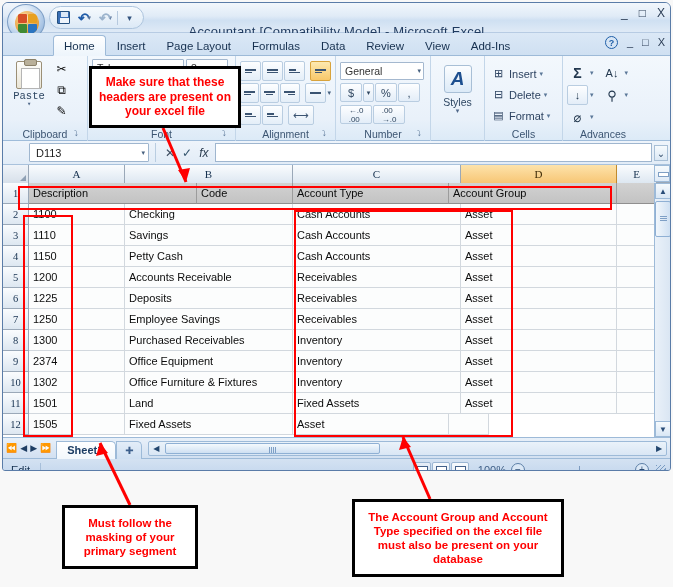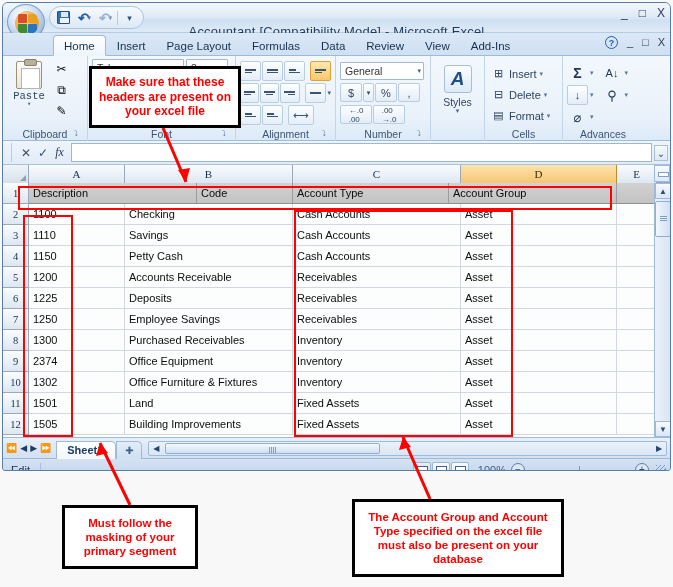--- a/index.html
+++ b/index.html
@@ -273,21 +273,21 @@
     width: 120px; height: 19px; margin-left: 24px;
     background:#fff; border:1px solid #9fb6cf;
     display:flex; align-items:center; padding:0 3px 0 6px;
     font-size:11px; color:#1c1c1c; border-radius:1px;
   }
   .namebox .cb-arrow { margin-left:auto; font-size:7px; color:#47617f; }
   .fx-grp { display:flex; align-items:center; gap:7px; padding: 0 7px 0 9px;
             border-left:1px solid #b9cde1; margin-left:6px; height:19px; }
   .fx-btn { font-size:12px; color:#3f4e61; }
   .fx-btn.chk { color:#35566f; }
-  .fx-lbl { font-size:12px; font-style:italic; color:#2c3e52; font-family:Liberation Serif, serif; }
+  .fx-lbl { font-size:12px; font-style:italic; color:#2c3e52; font-family:Liberation Sans, sans-serif; }
   .formula-input {
     flex:1; height:19px; background:#fff; border:1px solid #9fb6cf;
     border-left:1px solid #9fb6cf;
     margin-right: 16px;
   }
   .fb-expand {
     position:absolute; right:2px; top:4px;
     width:14px; height:16px; font-size:10px; color:#36506e;
     display:flex; align-items:center; justify-content:center;
     background: linear-gradient(to bottom,#f6fafd,#dbe8f5);
@@ -787,20 +787,24 @@
           <div class="ebtn">
               <span style="font-size:13px">⌀</span>
             </div>
           <span style="font-size:7px;color:#5b7798">▾</span>
         </div>
         <div class="rgroup-label">Advances</div>
       </div>
     </div>
 
     <div class="formulabar">
+      <div class="namebox">
+        <span>D113</span>
+        <span class="cb-arrow">▾</span>
+      </div>
       <div class="fx-grp">
         <span class="fx-btn">✕</span>
         <span class="fx-btn chk">✓</span>
         <span class="fx-lbl">fx</span>
       </div>
       <div class="formula-input"></div>
       <div class="fb-expand">⌄</div>
     </div>
 
     <div class="gridwrap">
@@ -904,21 +908,20 @@
           </div>
           <div class="grow">
             <div class="cell col-a">1501</div>
             <div class="cell col-b">Land</div>
             <div class="cell col-c">Fixed Assets</div>
             <div class="cell col-d">Asset</div>
             <div class="cell col-e"></div>
           </div>
           <div class="grow">
             <div class="cell col-a">1505</div>
-            <div class="cell col-b">Building Improvements</div>
             <div class="cell col-c">Fixed Assets</div>
             <div class="cell col-d">Asset</div>
             <div class="cell col-e"></div>
           </div>
         </div>
       </div>
 
       <div class="vs-topbox"></div>
       <div class="vscroll">
         <div class="vs-btn">▲</div>

